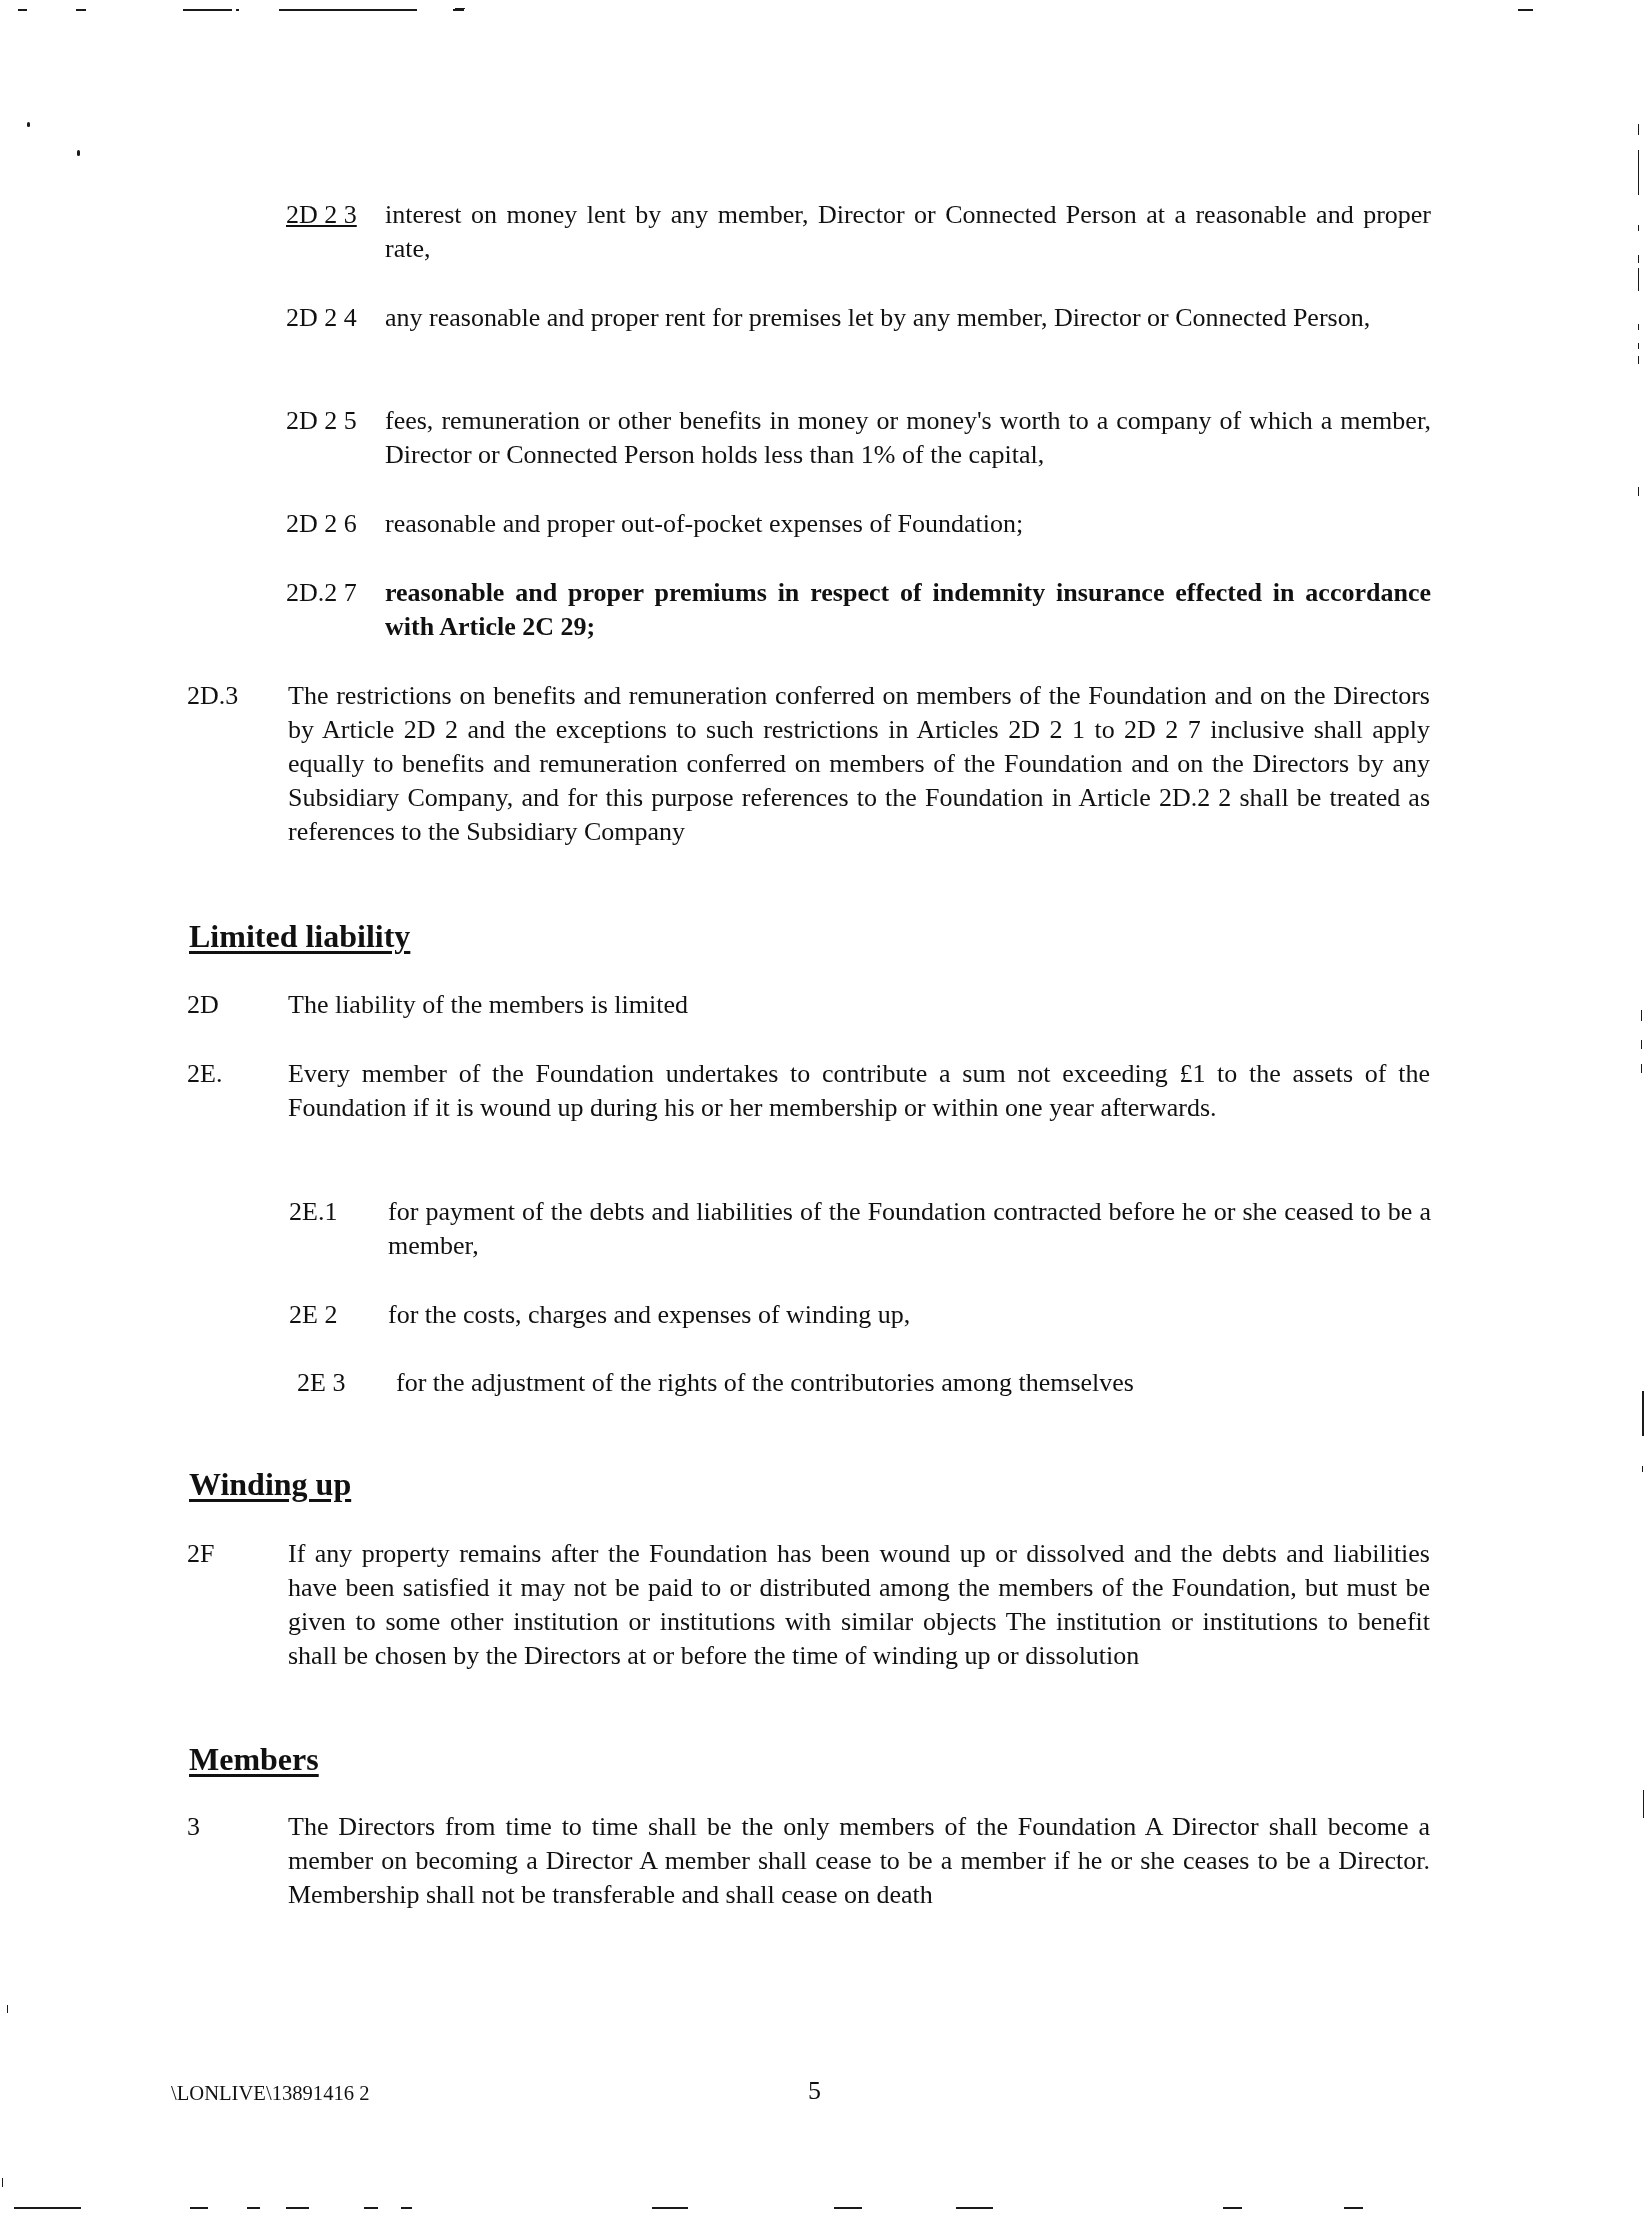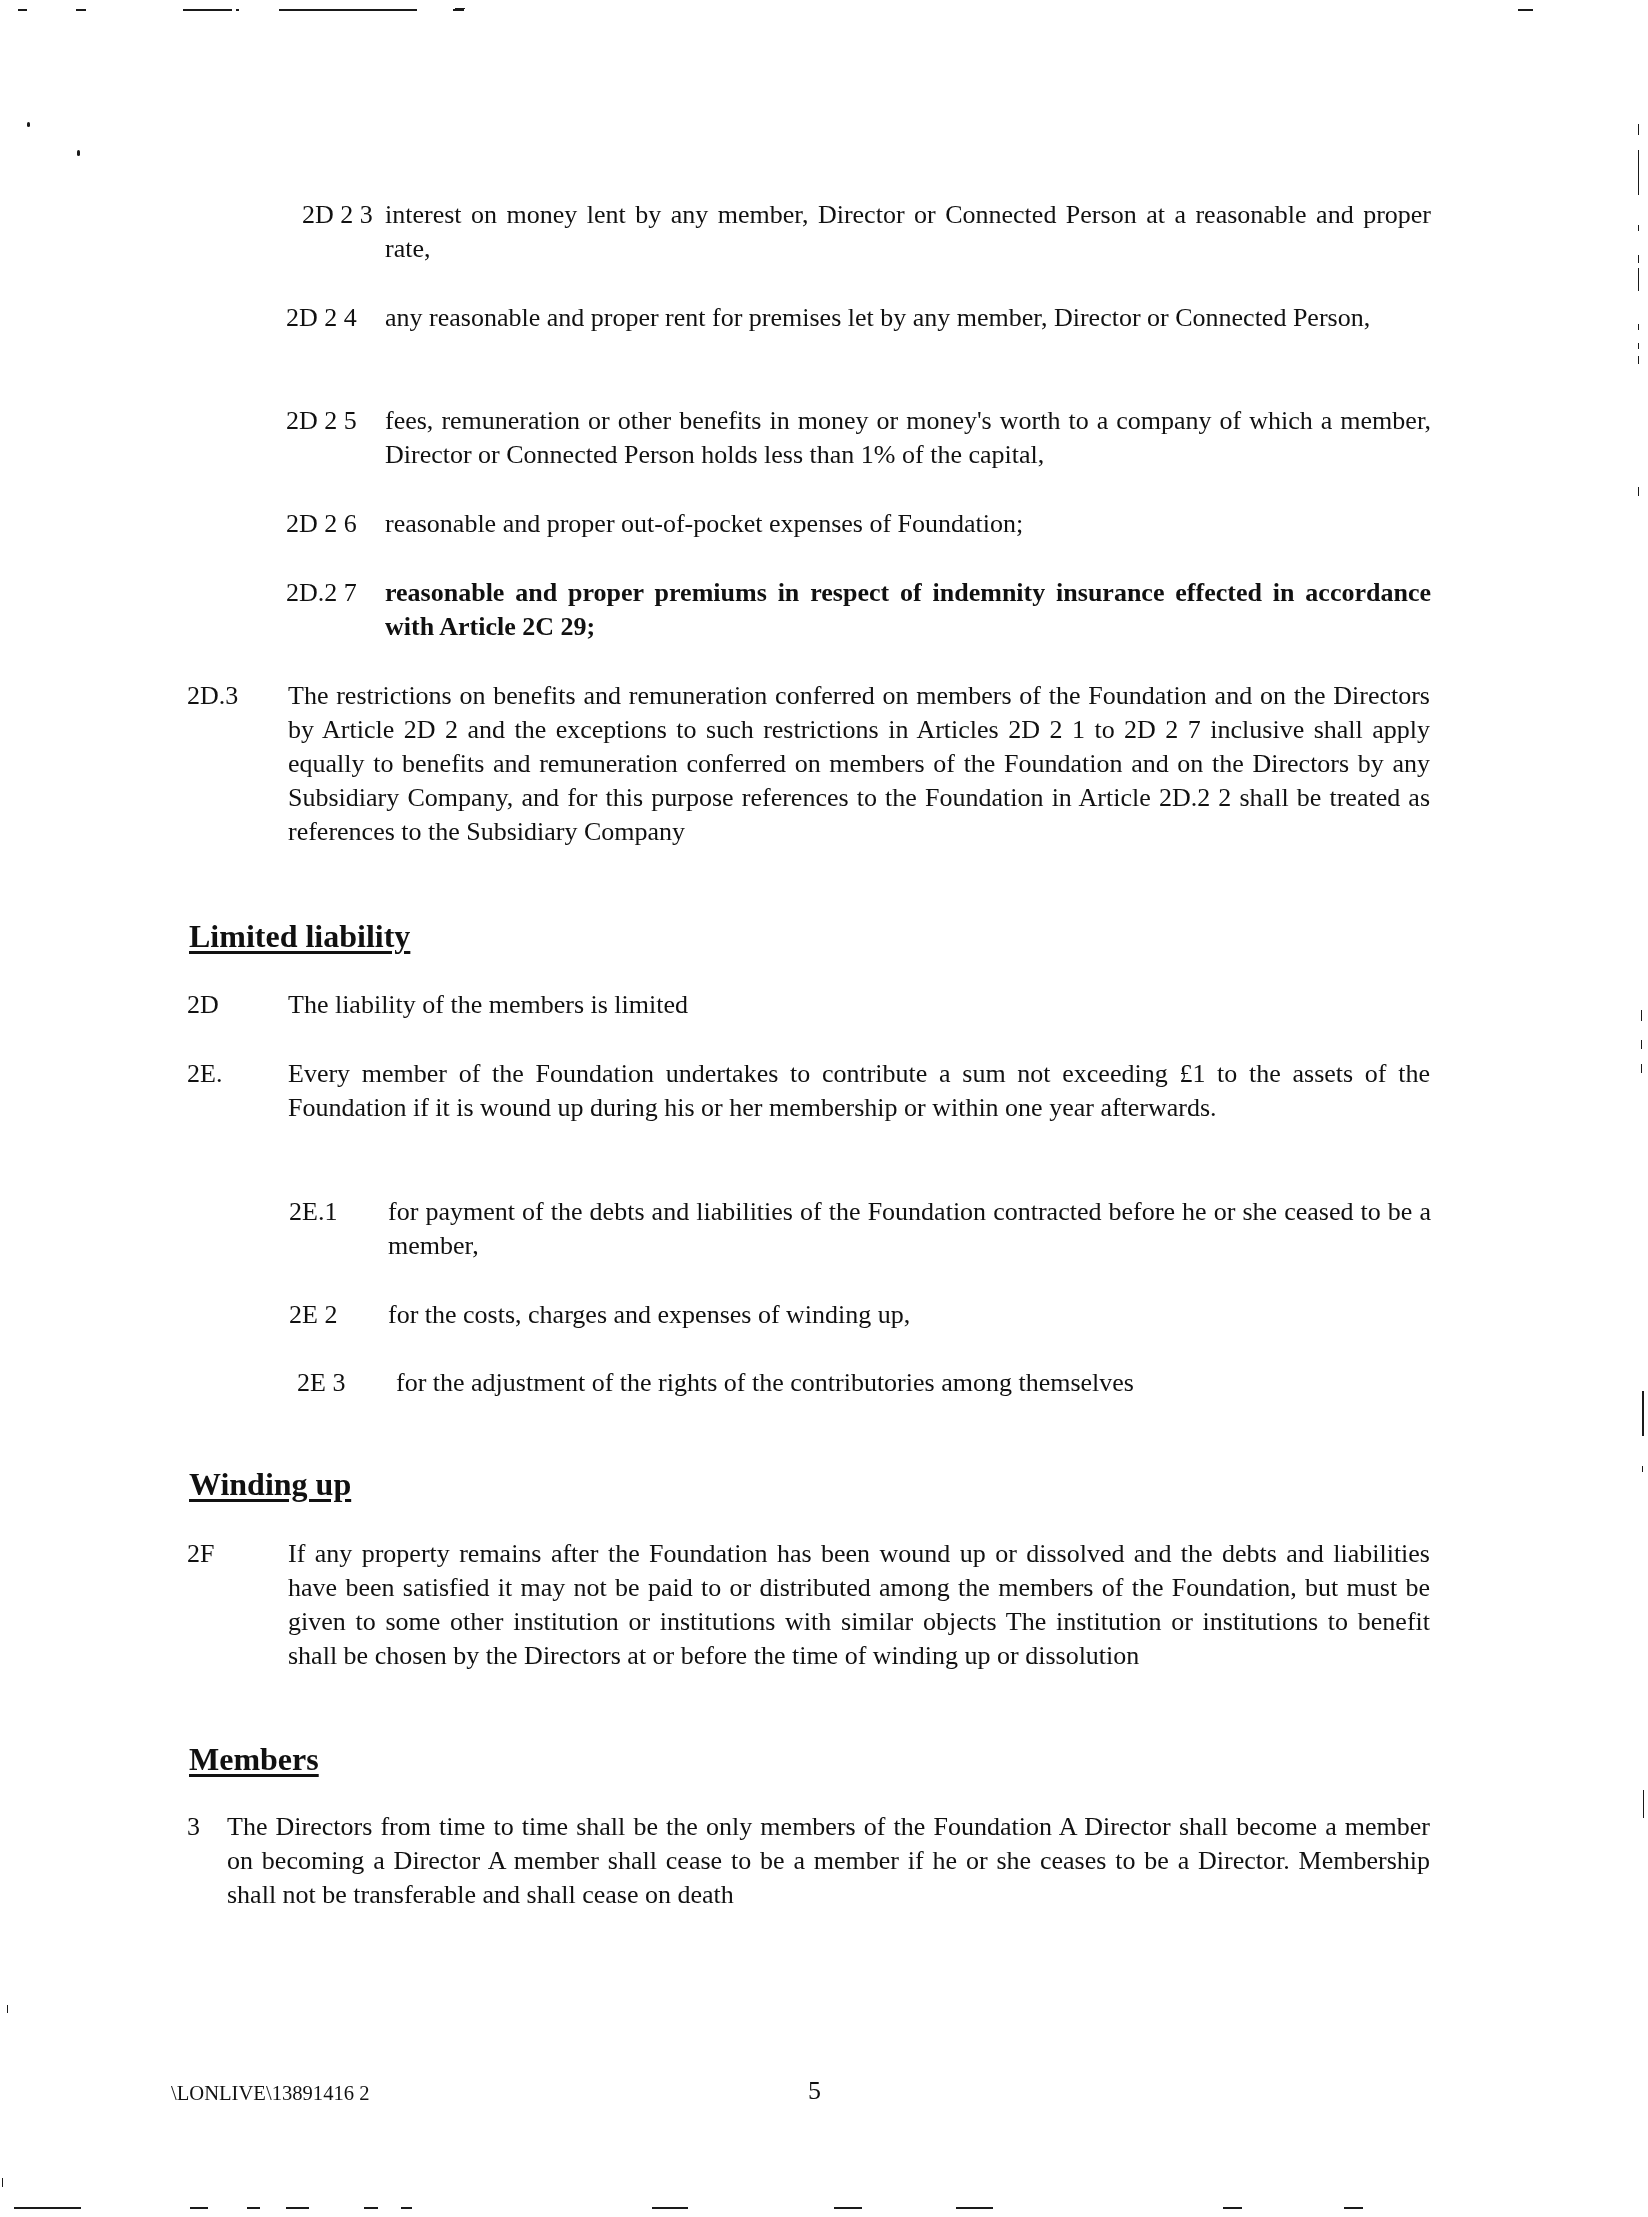--- a/index.html
+++ b/index.html
@@ -52,21 +52,21 @@
   <div class="scan-mark" style="left:1641px;top:1010px;width:0.9px;height:11.2px;"></div>
   <div class="scan-mark" style="left:1641px;top:1040px;width:0.9px;height:9.4px;"></div>
   <div class="scan-mark" style="left:1641px;top:1064px;width:0.9px;height:9.4px;"></div>
   <div class="scan-mark" style="left:1642px;top:1391px;width:1.9px;height:45px;"></div>
   <div class="scan-mark" style="left:1642px;top:1466px;width:0.9px;height:5.6px;"></div>
   <div class="scan-mark" style="left:1643px;top:1790px;width:0.9px;height:28px;"></div>
   <div class="scan-mark" style="left:6.6px;top:2005px;width:0.9px;height:7.5px;"></div>
   <div class="scan-mark" style="left:1.9px;top:2178px;width:0.9px;height:9.4px;"></div>
 
   <div class="abs txt" style="left:286px;top:198px;width:1145px;">
-    <div class="abs" style="left:16px;top:0;">2D 2 3</div>
+    <div class="abs" style="left:0;top:0;text-decoration:underline;">2D 2 3</div>
     <div class="just" style="margin-left:99px;">interest on money lent by any member, Director or Connected Person at a reasonable and proper rate,</div>
   </div>
   <div class="abs txt" style="left:286px;top:301px;width:1145px;">
     <div class="abs" style="left:0;top:0;">2D 2 4</div>
     <div class="just" style="margin-left:99px;">any reasonable and proper rent for premises let by any member, Director or Connected Person,</div>
   </div>
   <div class="abs txt" style="left:286px;top:404px;width:1145px;">
     <div class="abs" style="left:0;top:0;">2D 2 5</div>
     <div class="just" style="margin-left:99px;">fees, remuneration or other benefits in money or money's worth to a company of which a member, Director or Connected Person holds less than 1% of the capital,</div>
   </div>
@@ -113,21 +113,21 @@
 
   <div class="abs txt" style="left:187px;top:1537px;width:1243px;">
     <div class="abs" style="left:0;top:0;">2F</div>
     <div class="just" style="margin-left:101px;">If any property remains after the Foundation has been wound up or dissolved and the debts and liabilities have been satisfied it may not be paid to or distributed among the members of the Foundation, but must be given to some other institution or institutions with similar objects The institution or institutions to benefit shall be chosen by the Directors at or before the time of winding up or dissolution</div>
   </div>
 
   <div class="abs heading" style="left:189px;top:1742px;">Members</div>
 
   <div class="abs txt" style="left:187px;top:1810px;width:1243px;">
     <div class="abs" style="left:0;top:0;">3</div>
-    <div class="just" style="margin-left:40px;">The Directors from time to time shall be the only members of the Foundation A Director shall become a member on becoming a Director A member shall cease to be a member if he or she ceases to be a Director. Membership shall not be transferable and shall cease on death</div>
+    <div class="just" style="margin-left:101px;">The Directors from time to time shall be the only members of the Foundation A Director shall become a member on becoming a Director A member shall cease to be a member if he or she ceases to be a Director. Membership shall not be transferable and shall cease on death</div>
   </div>
 
   <div class="abs footer-ref" style="left:171px;top:2080px;">\LONLIVE\13891416 2</div>
   <div class="abs page-num" style="left:808px;top:2076px;">5</div>
 
   <div class="scan-mark" style="left:14px;top:2207px;width:67px;height:1.9px;"></div>
   <div class="scan-mark" style="left:190px;top:2207px;width:18px;height:1.9px;"></div>
   <div class="scan-mark" style="left:247px;top:2207px;width:13px;height:1.9px;"></div>
   <div class="scan-mark" style="left:286px;top:2207px;width:22.5px;height:1.9px;"></div>
   <div class="scan-mark" style="left:364px;top:2207px;width:14px;height:1.9px;"></div>

